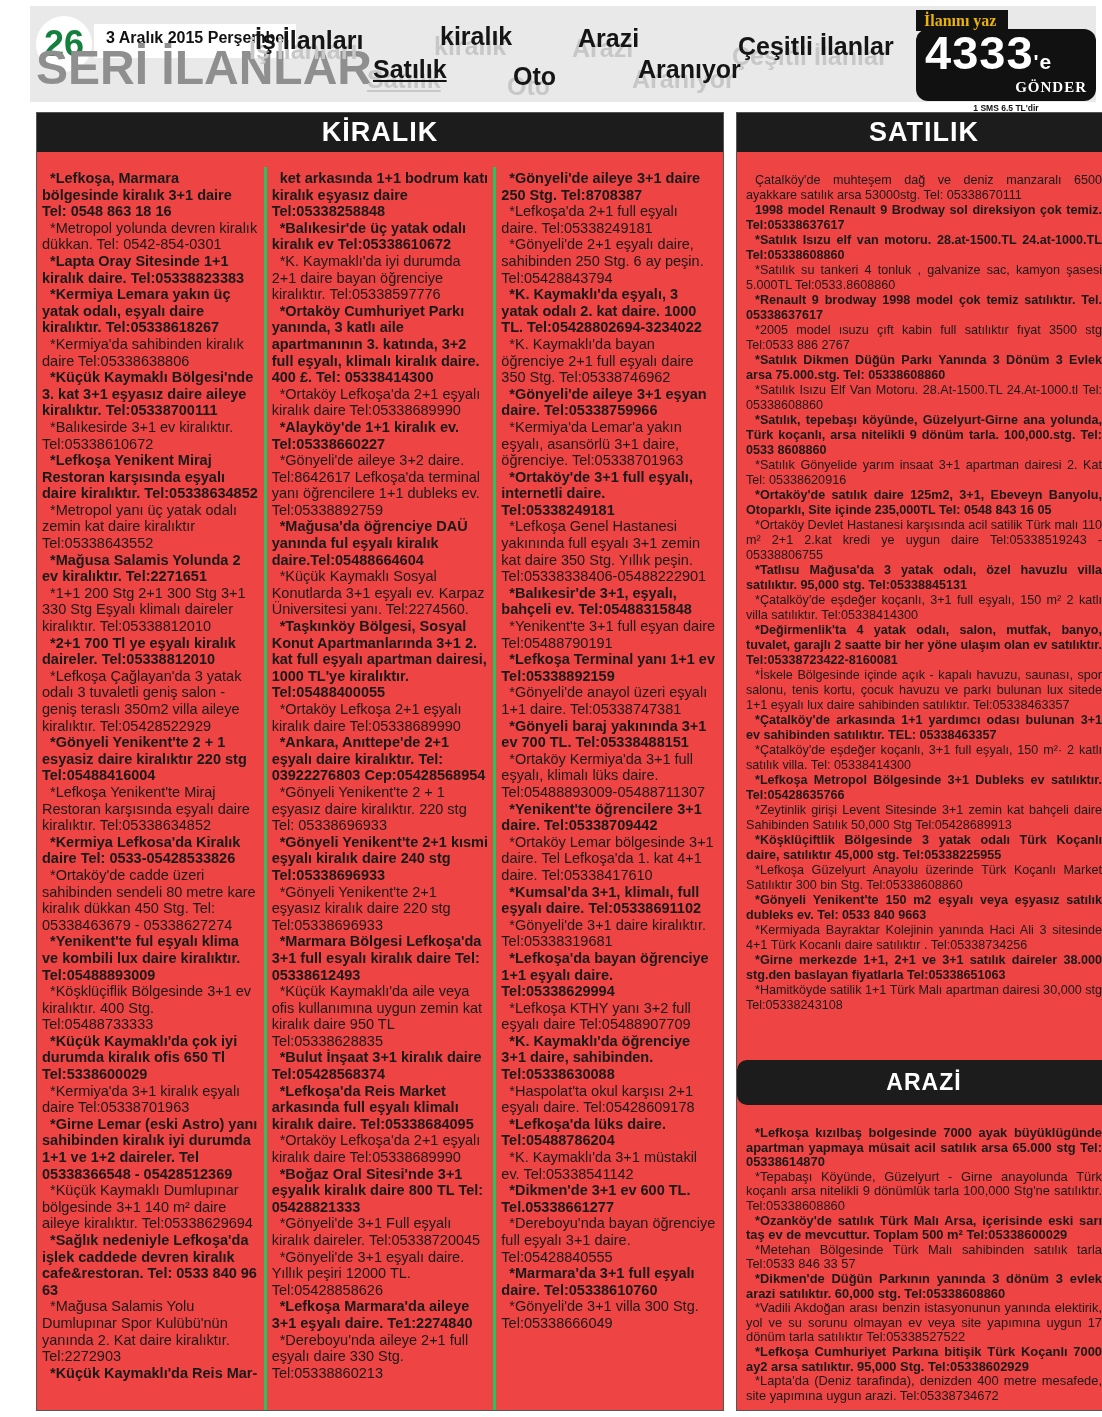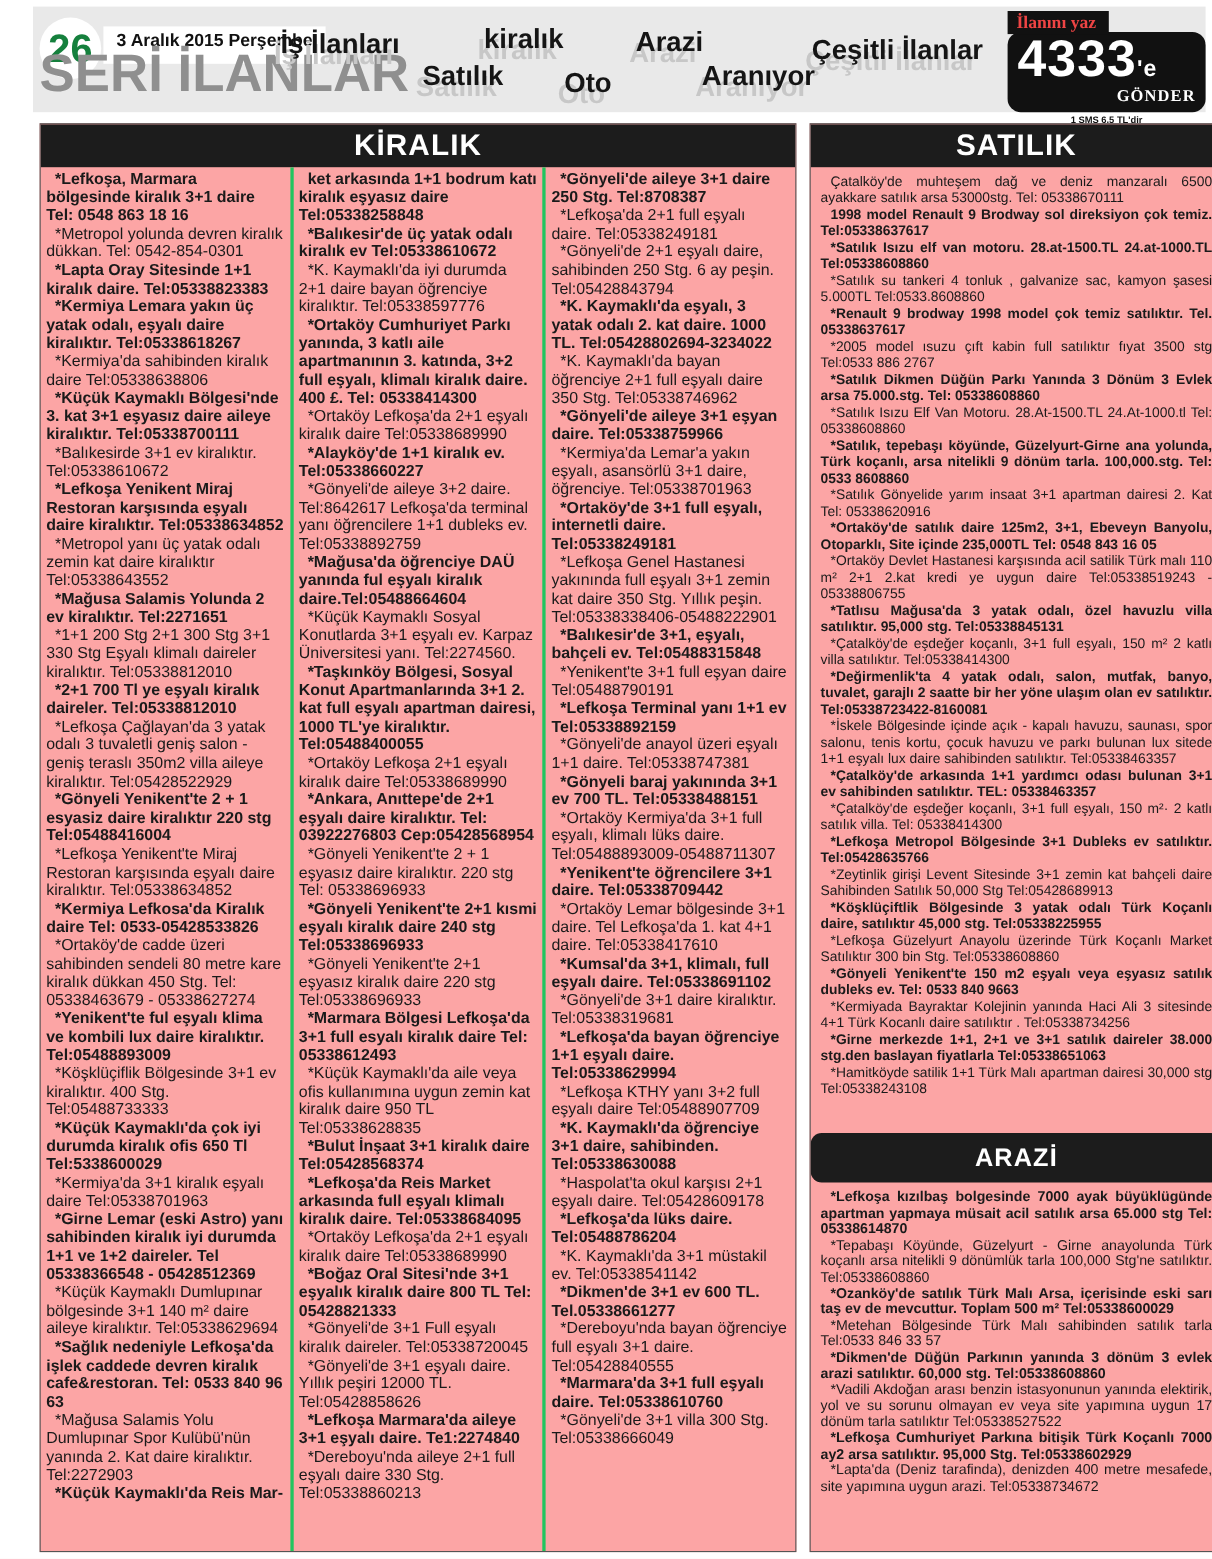--- a/index.html
+++ b/index.html
@@ -10,31 +10,31 @@
   .pagenum-circle{position:absolute;left:36px;top:16px;width:56px;height:56px;border-radius:50%;
         background:#fff;display:flex;align-items:center;justify-content:center;
         font-size:36px;font-weight:bold;color:#15803d;}
   .date-strip{position:absolute;left:94px;top:24px;height:34px;background:#fff;
         padding:0 12px;line-height:27px;font-size:16px;font-weight:bold;color:#111;}
   .masthead-title{position:absolute;left:36px;top:42px;font-size:48px;font-weight:bold;
         color:#8f8f8f;letter-spacing:0px;line-height:52px;}
   .cat{position:absolute;font-weight:bold;font-size:25px;color:#151515;white-space:nowrap;
         text-shadow:-6px 10px 0 #c7c7c7;}
   .sms-box{position:absolute;left:916px;top:10px;width:180px;}
-  .sms-tab{display:inline-block;background:#111;color:#ef4444;font-family:"Liberation Serif",serif;
+  .sms-tab{display:inline-block;background:#111;color:#eab308;font-family:"Liberation Serif",serif;
         font-weight:bold;font-size:16px;padding:2px 12px 1px 8px;}
   .sms-main{background:#111;border-radius:12px;padding:0px 9px 5px;margin-top:-2px;}
   .sms-number{color:#ffffff;font-weight:bold;font-size:47px;line-height:48px;letter-spacing:1px;}
   .sms-suffix{font-size:21px;font-weight:bold;}
   .sms-gonder{color:#fff;font-family:"Liberation Serif",serif;font-weight:bold;font-size:15px;
         text-align:right;margin-top:-7px;letter-spacing:1px;}
   .sms-note{font-size:8.5px;font-weight:bold;text-align:center;color:#111;line-height:10px;margin-top:2px;}
   
-  .box{position:absolute;top:112px;height:1299px;border:1px solid #555;background:#fca5a5;
-       box-sizing:border-box;display:flex;flex-direction:column;overflow:hidden;}
+  .box{position:absolute;top:112px;height:1299px;border:1px solid #555;background:#ef4444;
+       box-sizing:border-box;display:flex;flex-direction:column;overflow:hidden;gap:15px;}
   .left-box{left:36px;width:688px;}
   .right-box{left:736px;width:376px;}
   .section-bar{flex:none;height:39px;background:#1c1c1c;color:#fff;text-align:center;
        font-size:27px;font-weight:bold;line-height:39px;letter-spacing:1px;}
   .arazi-bar{height:45px;font-size:23px;line-height:45px;border-radius:10px;}
   
   .cols{flex:1;display:flex;overflow:hidden;}
   .col{flex:1;padding:3px 5px 0 5px;overflow:hidden;}
   .col + .col{border-left:3px solid #22c55e;}
   .col p{margin:0;font-size:14.5px;line-height:16.6px;text-indent:8px;}
@@ -58,21 +58,21 @@
     <div class="pagenum-circle">
       <span>26</span>
     </div>
     <div class="date-strip">3 Aralık 2015 Perşembe</div>
     <div class="masthead-title">SERİ İLANLAR</div>
     <div id="categories">
         <span class="cat" style="left: 255px; top: 26px;">İş İlanları</span>
         <span class="cat" style="left: 440px; top: 22px;">kiralık</span>
         <span class="cat" style="left: 578px; top: 24px;">Arazi</span>
         <span class="cat" style="left: 738px; top: 32px;">Çeşitli İlanlar</span>
-        <span class="cat" style="left: 384px; top: 55px;">Satılık</span>
+        <span class="cat" style="left: 373px; top: 55px; text-decoration: underline;">Satılık</span>
         <span class="cat" style="left: 513px; top: 62px;">Oto</span>
         <span class="cat" style="left: 638px; top: 55px;">Aranıyor</span>
       </div>
 
     <div class="sms-box">
       <div class="sms-tab">İlanını yaz</div>
       <div class="sms-main">
         <div class="sms-number"><span>4333</span><span class="sms-suffix">'e</span></div>
         <div class="sms-gonder">GÖNDER</div>
       </div>

